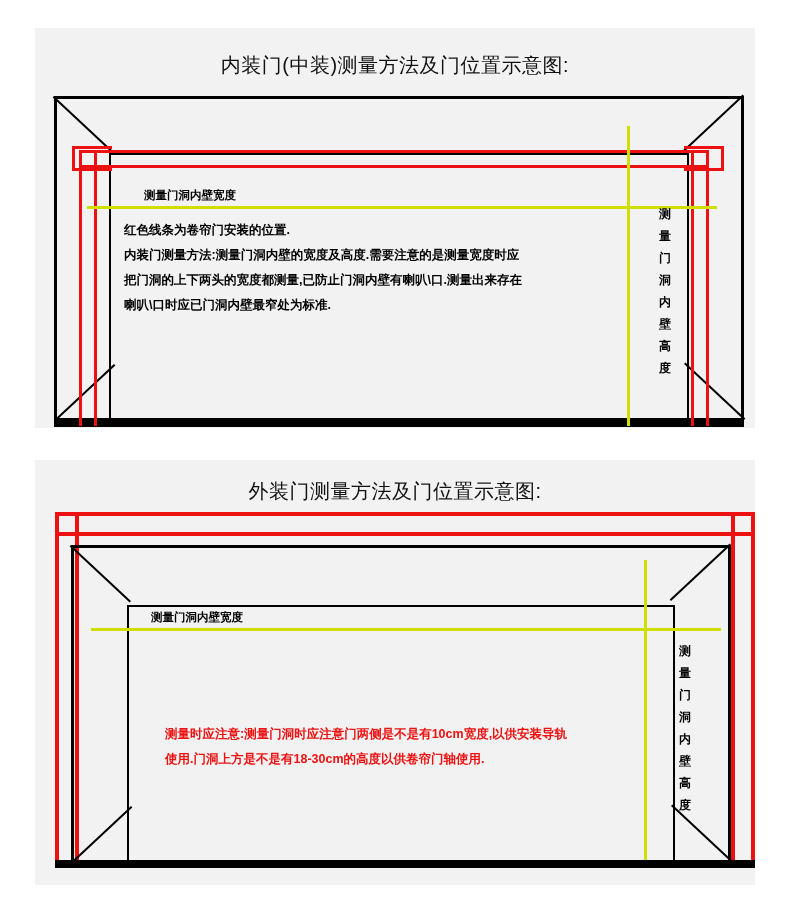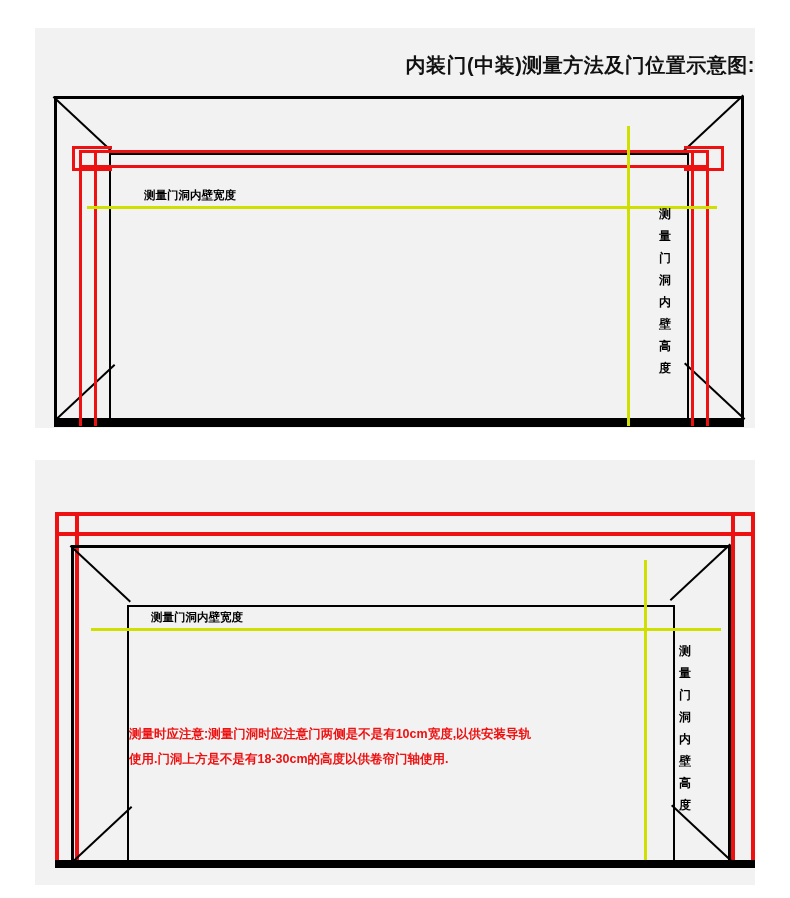--- a/index.html
+++ b/index.html
@@ -21,23 +21,23 @@
     width: 720px;
     background: #f2f2f2;
   }
   #panel-inner { top: 28px; height: 400px; }
   #panel-outer { top: 460px; height: 425px; }
 
   .panel-title {
     position: absolute;
     left: 0;
     width: 100%;
-    text-align: right;
+    text-align: center;
     font-size: 20px;
-    font-weight: bold;
+    font-weight: normal;
     letter-spacing: 0.5px;
     color: #111;
   }
   #title-inner { top: 24px; }
   #title-outer { top: 18px; }
 
   .stage {
     position: absolute;
     left: 4px;
     top: 0;
@@ -66,20 +66,21 @@
   .body-text {
     position: absolute;
     font-size: 12.5px;
     line-height: 25px;
     font-weight: bold;
     color: #000;
     white-space: pre-line;
   }
   .note-red {
     color: #ee1111;
+    padding-left: 36px;
   }
   .small-label {
     position: absolute;
     font-size: 11.5px;
     font-weight: bold;
     color: #000;
   }
   .vert-label {
     position: absolute;
     font-size: 12px;
@@ -131,25 +132,30 @@
     <div class="line h redline" style="left:645px; top:140px; width:40px; height:3px;"></div>
 
     <div class="line h yellow" style="left:48px; top:178px; width:630px; height:3px;"></div>
 
     <div class="line v yellow" style="left:588px; top:98px; height:300px; width:3px;"></div>
 
     <div class="small-label" style="left:105px; top:160px;">测量门洞内壁宽度</div>
 
     <div class="vert-label" style="left:618px; top:175px;">测量门洞内壁高度</div>
 
+    <div class="body-text" style="left:85px; top:190px; width:490px;">红色线条为卷帘门安装的位置.
+内装门测量方法:测量门洞内壁的宽度及高度.需要注意的是测量宽度时应
+把门洞的上下两头的宽度都测量,已防止门洞内壁有喇叭\口.测量出来存在
+喇叭\口时应已门洞内壁最窄处为标准.</div>
   </div>
 </div>
 
 <div class="panel" id="panel-outer">
 
+  <div class="panel-title" id="title-outer">外装门测量方法及门位置示意图:</div>
 
   <div class="stage">
 
     <div class="line h redline" style="left:16px; top:52px; width:700px; height:4px;"></div>
     <div class="line h redline" style="left:16px; top:72px; width:700px; height:4px;"></div>
     <div class="line v redline" style="left:16px; top:52px; height:350px; width:4px;"></div>
     <div class="line v redline" style="left:36px; top:52px; height:350px; width:4px;"></div>
     <div class="line v redline" style="left:712px; top:52px; height:350px; width:4px;"></div>
     <div class="line v redline" style="left:692px; top:52px; height:350px; width:4px;"></div>
 

